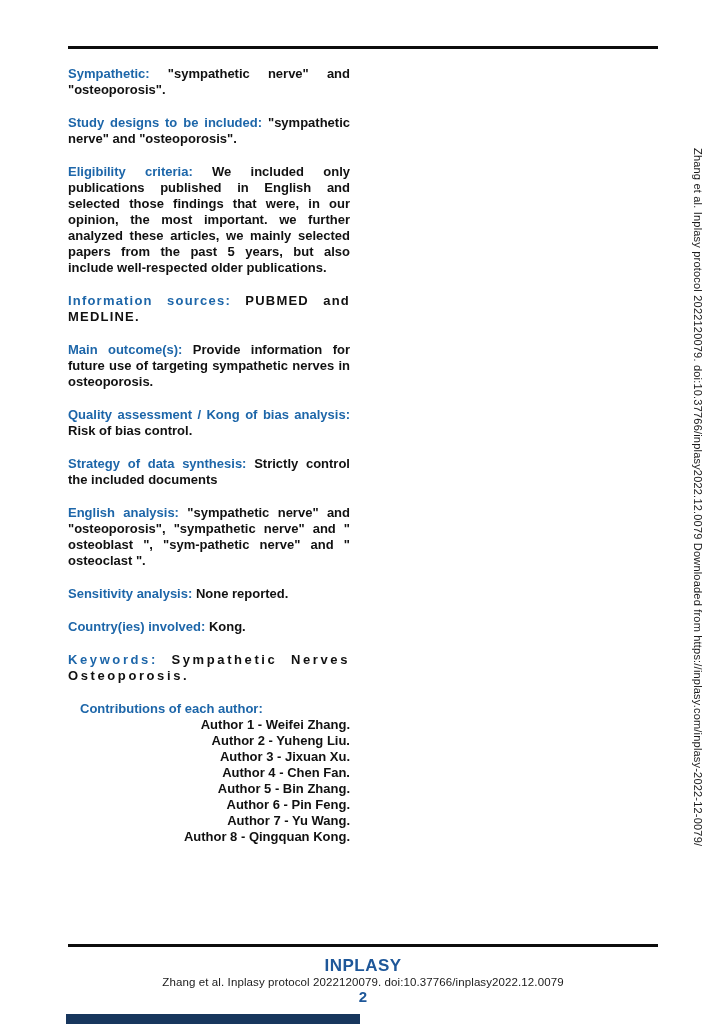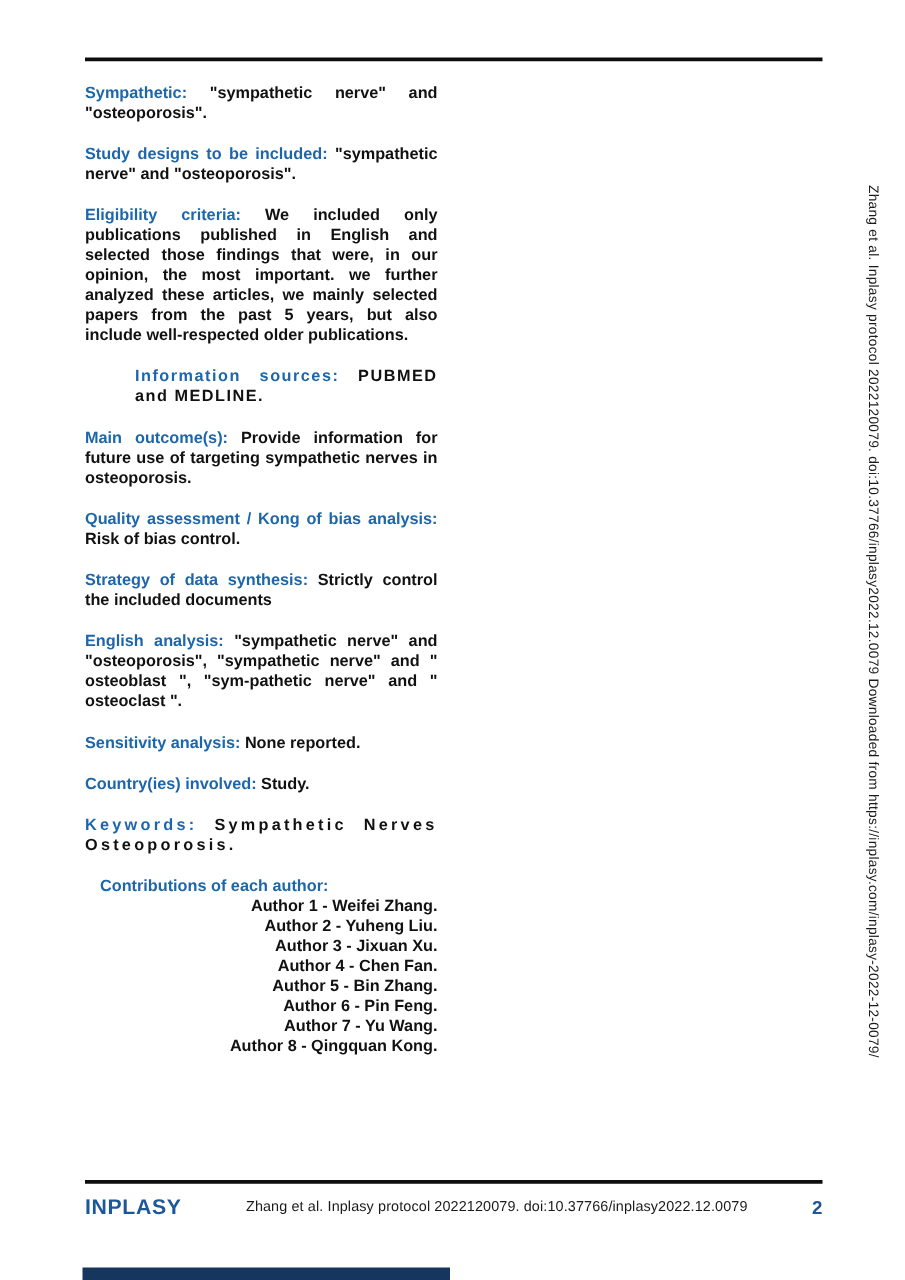--- a/index.html
+++ b/index.html
@@ -23,36 +23,36 @@
   .content{
     position:absolute;left:68px;top:66px;width:282px;
   }
   .para{
     margin:0 0 17px 0;
     text-align:justify;
     font-size:13px;line-height:16px;
     font-weight:700;color:var(--ink);
   }
   .para .label{color:var(--blue);}
-  .para.ls-med{letter-spacing:1.2px;margin-left:40px;}
+  .para.ls-med{letter-spacing:1.2px;}
   .para.ls-wide{letter-spacing:2.6px;word-spacing:3px;}
   .para .auth-line{display:block;text-align:right;}
   .para .label.block{display:block;text-align:left;margin-left:12px;}
   .side-text{
     position:absolute;left:692px;top:148px;height:770px;
     writing-mode:vertical-rl;text-orientation:mixed;
     font-size:11px;letter-spacing:0.2px;color:#1a1a1a;font-weight:400;
     white-space:nowrap;
   }
   .footer-rule{
     position:absolute;left:68px;top:944px;width:590px;height:3px;background:#0d0d0d;
   }
   .footer-row{
     position:absolute;left:68px;top:956px;width:590px;
-    display:flex;align-items:center;justify-content:space-between;
+    display:flex;align-items:center;justify-content:space-between;flex-direction:column;
   }
   .logo{
     color:#1e5799;font-size:17px;font-weight:700;letter-spacing:0.5px;
   }
   .footer-citation{
     color:#1a1a1a;font-size:11.5px;font-weight:400;letter-spacing:0.1px;
     flex:1;text-align:center;padding:0 14px;
   }
   .page-number{
     color:#1e5799;font-size:15px;font-weight:700;
@@ -80,21 +80,21 @@
     <p class="para"><span class="label">Main outcome(s):</span> <span class="txt">Provide information for future use of targeting sympathetic nerves in osteoporosis.</span></p>
 
     <p class="para"><span class="label">Quality assessment / Kong of bias analysis:</span> <span class="txt">Risk of bias control.</span></p>
 
     <p class="para"><span class="label">Strategy of data synthesis:</span> <span class="txt">Strictly control the included documents</span></p>
 
     <p class="para"><span class="label">English analysis:</span> <span class="txt">"sympathetic nerve" and "osteoporosis", "sympathetic nerve" and " osteoblast ", "sym-pathetic nerve" and " osteoclast ".</span></p>
 
     <p class="para"><span class="label">Sensitivity analysis:</span> <span class="txt">None reported.</span></p>
 
-    <p class="para"><span class="label">Country(ies) involved:</span> <span class="txt">Study.</span></p>
+    <p class="para"><span class="label">Country(ies) involved:</span> <span class="txt">Kong.</span></p>
 
     <p class="para ls-wide"><span class="label">Keywords:</span> <span class="txt">Sympathetic Nerves Osteoporosis.</span></p>
 
     <p class="para">
         <span class="label block">Contributions of each author:</span> 
         <span class="auth-line">Author 1 - Weifei Zhang.</span>
         <span class="auth-line">Author 2 - Yuheng Liu.</span>
         <span class="auth-line">Author 3 - Jixuan Xu.</span>
         <span class="auth-line">Author 4 - Chen Fan.</span>
         <span class="auth-line">Author 5 - Bin Zhang.</span>

